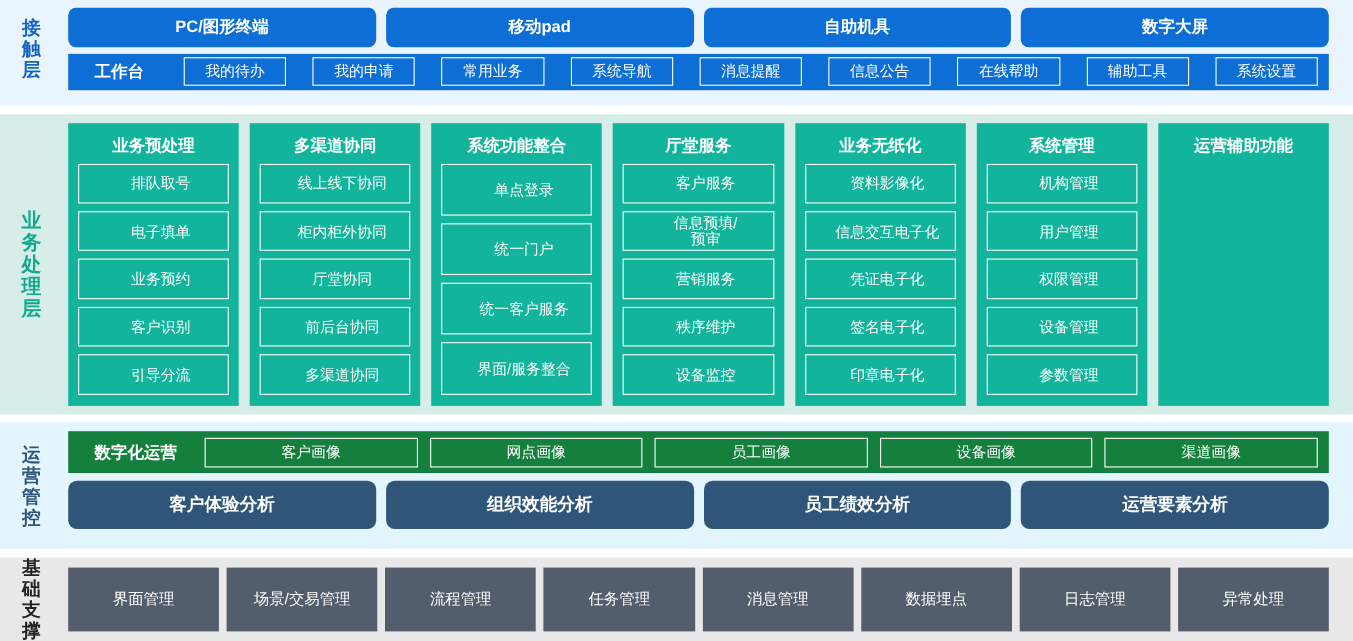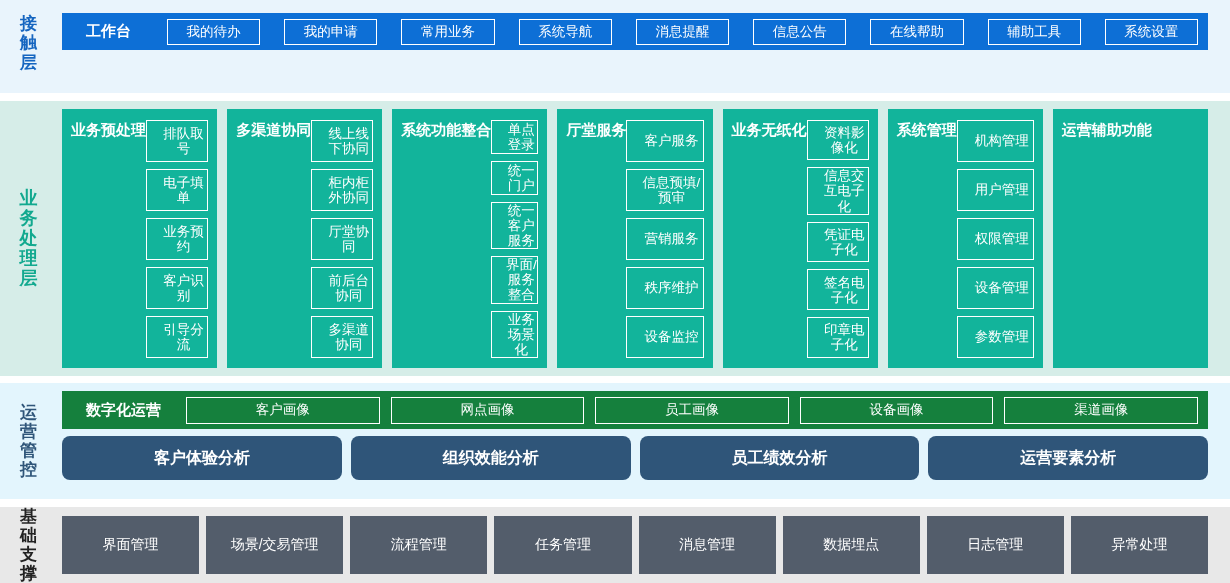--- a/index.html
+++ b/index.html
@@ -45,21 +45,21 @@
     color: #fff; font-size: 13.5px;
     display: flex; align-items: center; justify-content: center; white-space: nowrap;
   }
 
   
   .band-business { background: #d6ede8; height: 286px; padding: 8px 0; }
   .band-business .band-label { color: #12a98f; font-size: 18px; }
   .col-row { display: flex; gap: 10px; padding: 0 22px 0 4px; height: 100%; }
   .biz-col {
     flex: 1; background: #12b49b; padding: 8px 9px 10px 9px;
-    display: flex; flex-direction: row;
+    display: flex; flex-direction: column;
   }
   .biz-col-title {
     color: #ffffff; font-size: 15px; font-weight: bold; text-align: center;
     height: 26px; line-height: 26px; white-space: nowrap;
   }
   .biz-items { flex: 1; display: flex; flex-direction: column; gap: 7px; padding-top: 3px; }
   .biz-item {
     flex: 1; border: 1px solid #ffffff; color: #ffffff; font-size: 13.5px;
     display: flex; align-items: center; justify-content: center; text-align: center;
     line-height: 1.12; white-space: pre-line; padding-left: 13px;
@@ -99,20 +99,26 @@
 </head>
 <body>
 
 <div class="canvas">
 
   <div class="band band-contact">
     <div class="band-label">
       <span>接触层</span>
     </div>
     <div class="band-body">
+      <div class="channel-row">
+        <div class="channel-btn">PC/图形终端</div>
+        <div class="channel-btn">移动pad</div>
+        <div class="channel-btn">自助机具</div>
+        <div class="channel-btn">数字大屏</div>
+      </div>
       <div class="workbench-row">
         <div class="workbench-title">工作台</div>
         <div class="workbench-item">我的待办</div>
         <div class="workbench-item">我的申请</div>
         <div class="workbench-item">常用业务</div>
         <div class="workbench-item">系统导航</div>
         <div class="workbench-item">消息提醒</div>
         <div class="workbench-item">信息公告</div>
         <div class="workbench-item">在线帮助</div>
         <div class="workbench-item">辅助工具</div>
@@ -152,21 +158,20 @@
           </div>
         </div>
 
         <div class="biz-col">
           <div class="biz-col-title">系统功能整合</div>
           <div class="biz-items">
             <div class="biz-item">单点登录</div>
             <div class="biz-item">统一门户</div>
             <div class="biz-item">统一客户服务</div>
             <div class="biz-item">界面/服务整合</div>
-            <div class="biz-item">业务场景化</div>
           </div>
         </div>
 
         <div class="biz-col">
           <div class="biz-col-title">厅堂服务</div>
           <div class="biz-items">
             <div class="biz-item">客户服务</div>
             <div class="biz-item">信息预填/
 预审</div>
             <div class="biz-item">营销服务</div>

